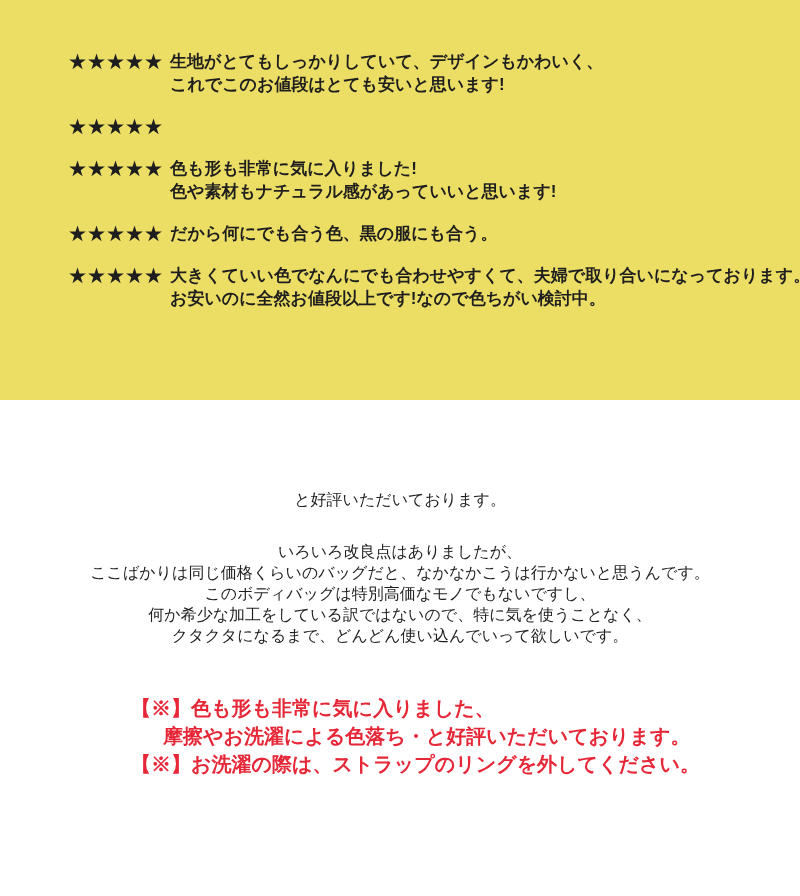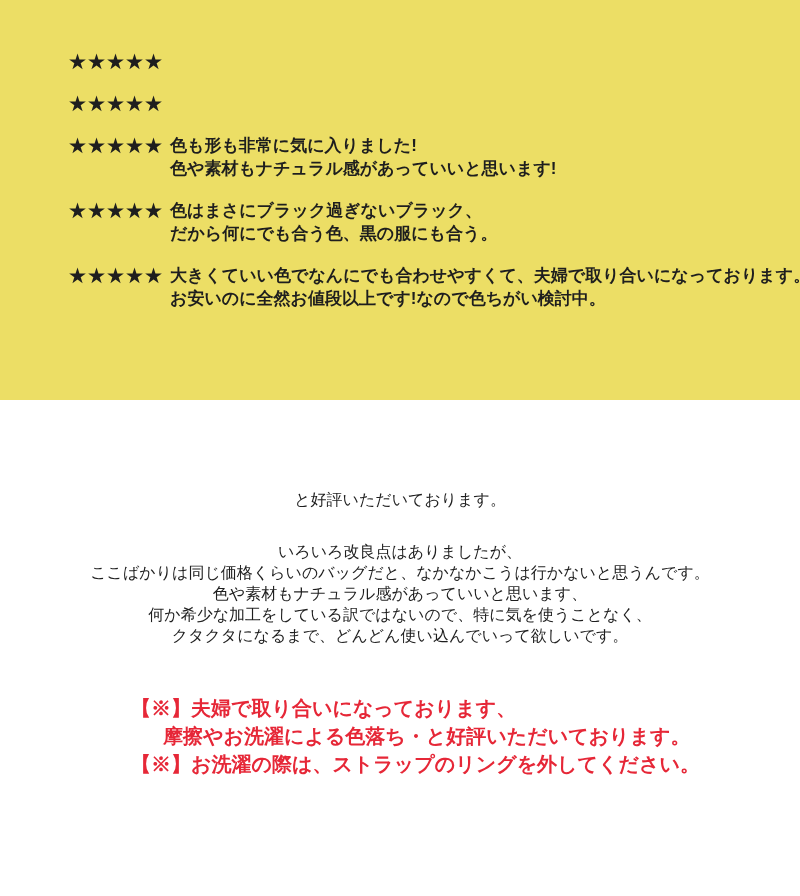--- a/index.html
+++ b/index.html
@@ -74,38 +74,41 @@
 </style>
 </head>
 <body>
 
 <div class="page">
 
   <section class="reviews-section">
 
     <div class="review-row">
       <span class="review-stars">★★★★★</span>
+      <div class="review-lines">
+        <div>生地がとてもしっかりしていて、デザインもかわいく、</div>
+        <div>これでこのお値段はとても安いと思います!</div>
+      </div>
     </div>
 
     <div class="review-row">
       <span class="review-stars">★★★★★</span>
     </div>
 
     <div class="review-row">
       <span class="review-stars">★★★★★</span>
       <div class="review-lines">
         <div>色も形も非常に気に入りました!</div>
         <div>色や素材もナチュラル感があっていいと思います!</div>
       </div>
     </div>
 
     <div class="review-row">
       <span class="review-stars">★★★★★</span>
       <div class="review-lines">
-        <div>色はまさにブラック過ぎないブラック、</div>
         <div>だから何にでも合う色、黒の服にも合う。</div>
       </div>
     </div>
 
     <div class="review-row">
       <span class="review-stars">★★★★★</span>
       <div class="review-lines">
         <div>大きくていい色でなんにでも合わせやすくて、夫婦で取り合いになっております。</div>
         <div>お安いのに全然お値段以上です!なので色ちがい検討中。</div>
       </div>
@@ -121,26 +124,26 @@
     <p></p>
 
     <p class="summary-paragraph p2">
       </p>
       <div>いろいろ改良点はありましたが、</div>
       <div>ここばかりは同じ価格くらいのバッグだと、なかなかこうは行かないと思うんです。</div>
     <p></p>
 
     <p class="summary-paragraph p3">
       </p>
-      <div>色や素材もナチュラル感があっていいと思います、</div>
+      <div>このボディバッグは特別高価なモノでもないですし、</div>
       <div>何か希少な加工をしている訳ではないので、特に気を使うことなく、</div>
       <div>クタクタになるまで、どんどん使い込んでいって欲しいです。</div>
     <p></p>
 
   </section>
 
   <section class="notes-section">
-    <div class="note-line">【※】夫婦で取り合いになっております、</div>
+    <div class="note-line">【※】色も形も非常に気に入りました、</div>
     <div class="note-line indent">摩擦やお洗濯による色落ち・と好評いただいております。</div>
     <div class="note-line">【※】お洗濯の際は、ストラップのリングを外してください。</div>
   </section>
 
 </div>
 
 </body></html>

